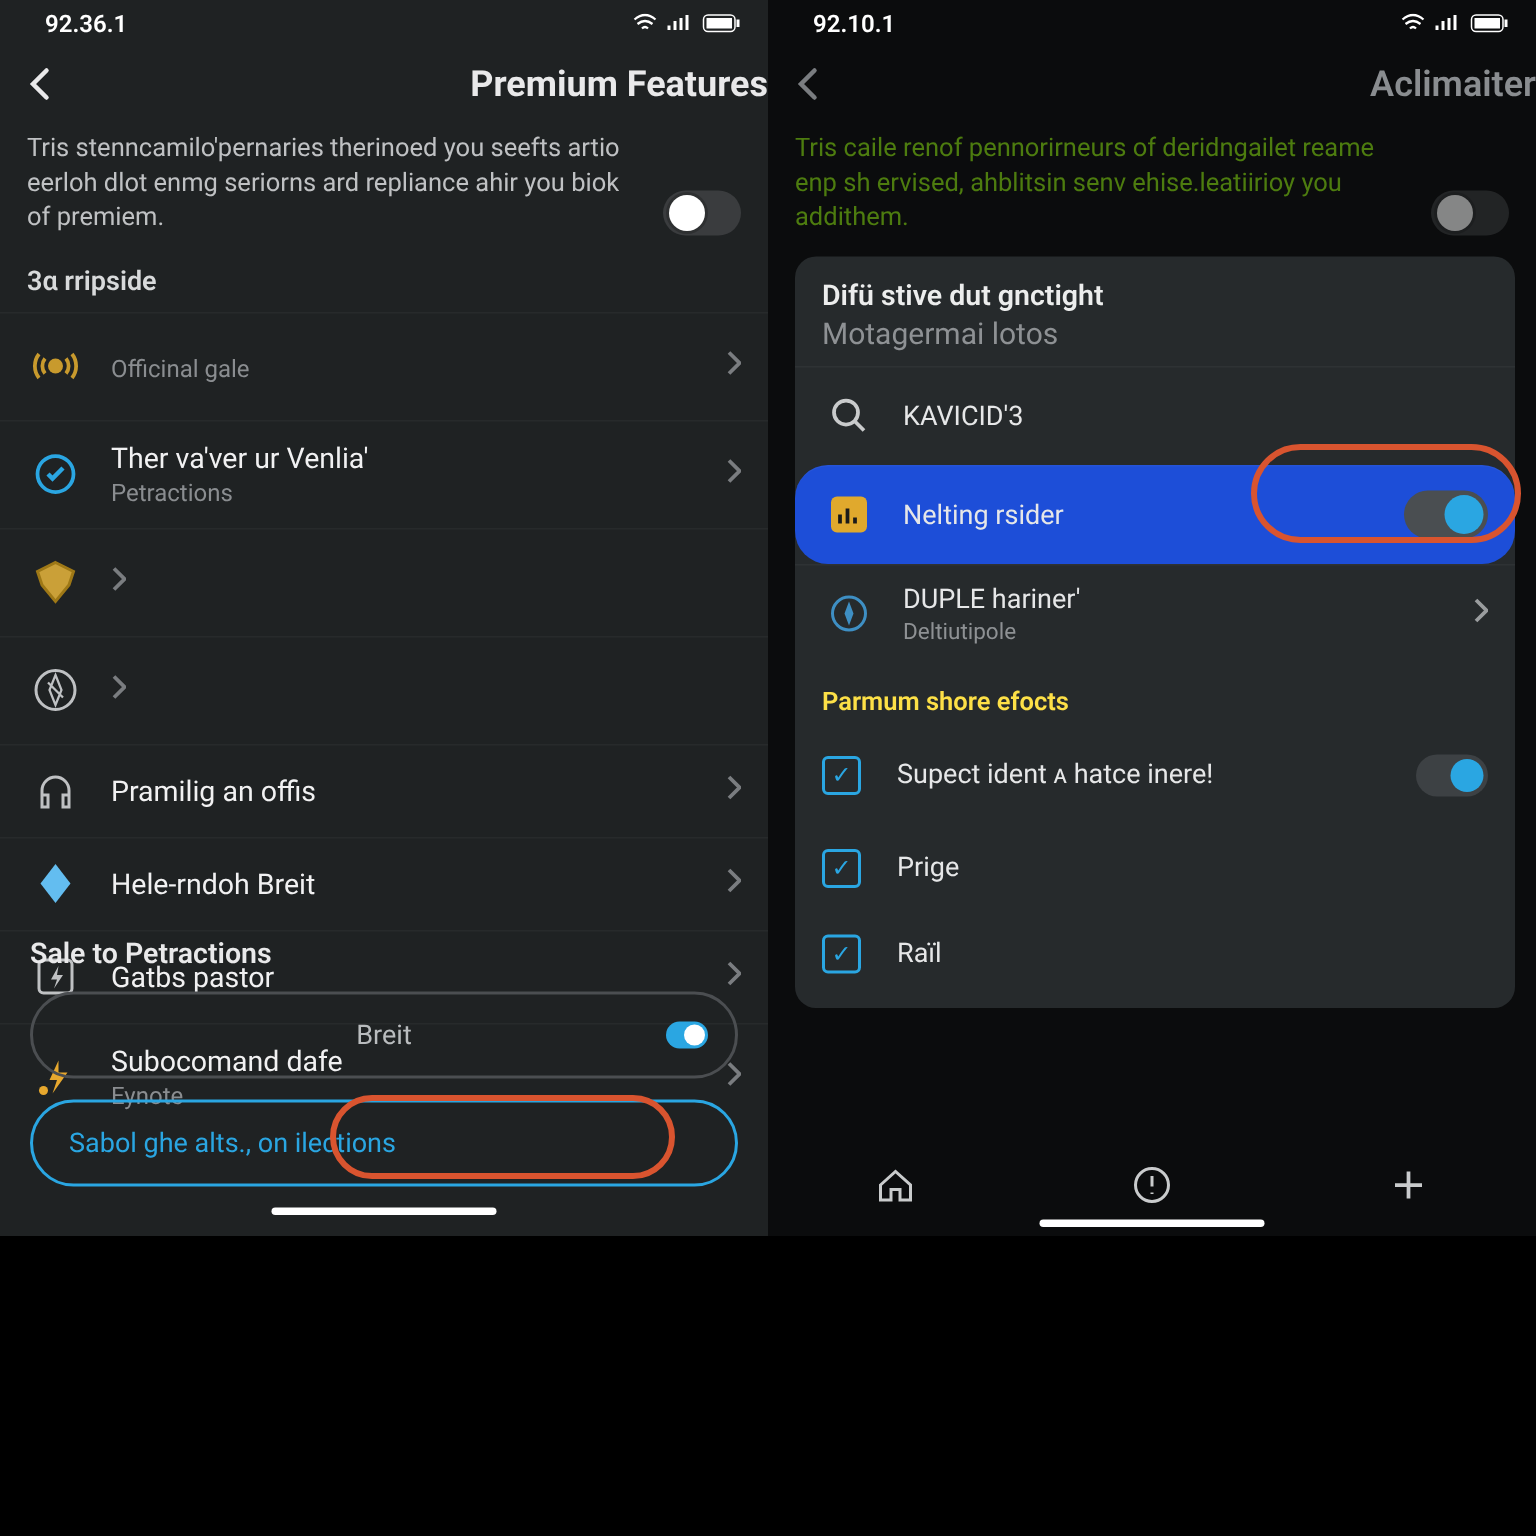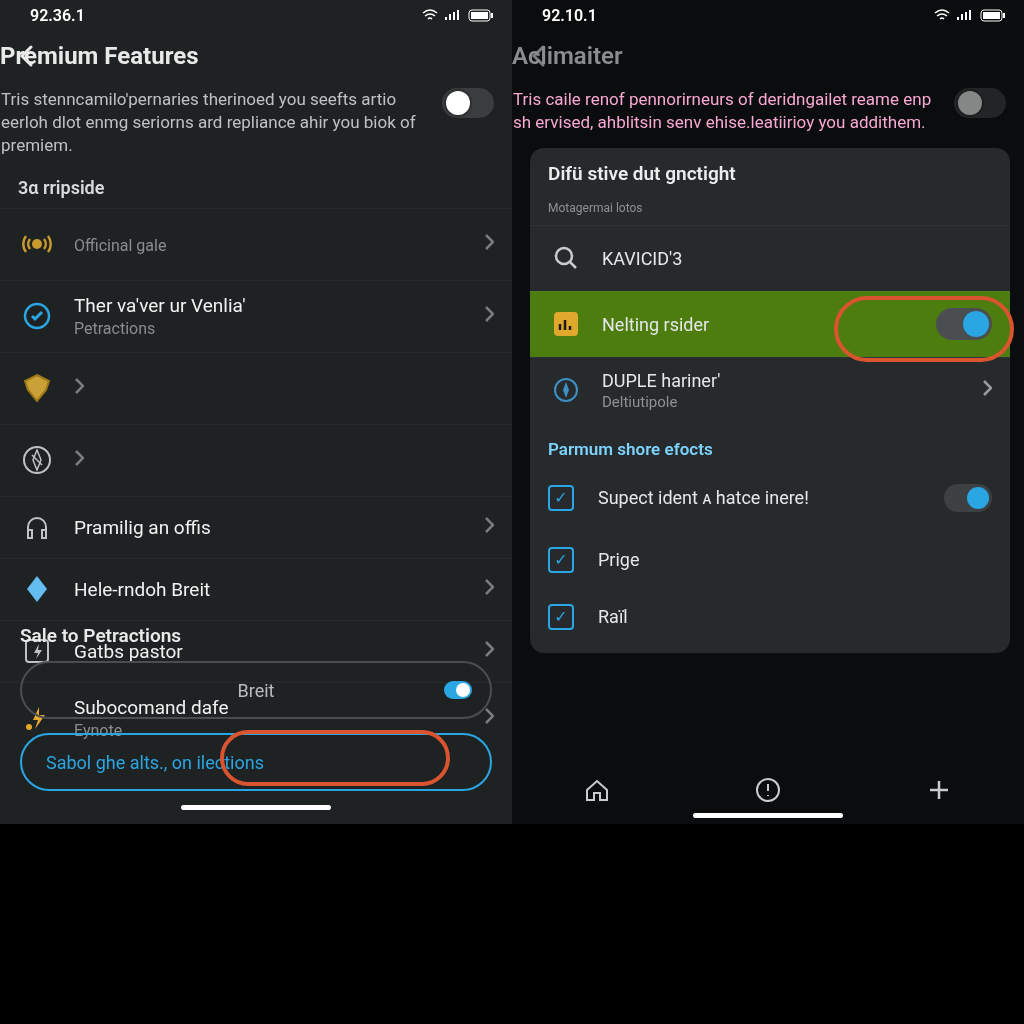--- a/index.html
+++ b/index.html
@@ -8,25 +8,25 @@
   .pane { flex: 0 0 512px; height: 100%; background: #1f2223; position: relative; }
   .pane.right { background: #0b0c0d; }
 
   
   .status { height: 30px; display: flex; align-items: center; justify-content: space-between; padding: 0 18px 0 30px; font-size: 16px; font-weight: 600; color: #fff; }
   .status .right { display: flex; gap: 6px; align-items: center; font-size: 14px; }
 
   
   .hdr { height: 52px; display: flex; align-items: center; padding: 0 12px; position: relative; }
   .back { width: 28px; height: 28px; display: flex; align-items: center; justify-content: center; }
-  .hdr h1 { position: absolute; left: 0; right: 0; text-align: left; font-size: 24px; font-weight: 700; }
+  .hdr h1 { position: absolute; left: 0; right: 0; text-align: right; font-size: 24px; font-weight: 700; }
   .hdr.right-hdr h1 { color: #8a8d90; font-weight: 600; }
 
   
-  .desc { display: flex; padding: 6px 18px 14px 1px; gap: 14px; align-items: flex-start; }
+  .desc { display: flex; padding: 6px 18px 14px 18px; gap: 14px; align-items: flex-end; }
   .desc p { color: #bfc1c3; font-size: 17px; line-height: 1.35; flex: 1; }
   .toggle { width: 52px; height: 30px; border-radius: 15px; background: #3a3c3e; position: relative; flex: none; }
   .toggle.off .knob { left: 4px; background: #fff; box-shadow: 0 0 0 2px rgba(0,0,0,.2); }
   .toggle .knob { position: absolute; top: 3px; width: 24px; height: 24px; border-radius: 50%; }
 
   .sec-label { padding: 6px 18px 10px 18px; font-size: 18px; font-weight: 600; color: #d8dadb; }
 
   
   .row { display: flex; align-items: center; height: 72px; padding: 0 18px; border-top: 1px solid rgba(255,255,255,.04); }
   .row:first-of-type { border-top: none; }
@@ -46,29 +46,29 @@
   .pill.primary { border: 2px solid #2aa6e2; color: #2aa6e2; }
   .pill.secondary { border: 2px solid #4b4e51; color: #b9bcbe; justify-content: center; }
   .pill .mini-toggle { position: absolute; right: 18px; width: 28px; height: 18px; border-radius: 9px; background: #2aa6e2; }
   .pill .mini-toggle:after { content:""; position:absolute; right:2px; top:2px; width:14px; height:14px; border-radius:50%; background:#fff; }
   .home-ind { width: 150px; height: 5px; background: #fff; border-radius: 3px; margin: 4px auto 0; }
 
   
   .card { background: #262a2c; border-radius: 14px; margin: 0 14px 0 18px; overflow: hidden; }
   .card-hd { padding: 14px 18px 10px 18px; }
   .card-hd .ct { font-size: 19px; font-weight: 600; color: #eceded; }
-  .card-hd .cs { font-size: 12px; color: #8e9194; margin-top: 16px; }
+  .card-hd .cs { font-size: 20px; color: #8e9194; margin-top: 2px; }
   .card-row { display: flex; align-items: center; height: 66px; padding: 0 18px; border-top: 1px solid rgba(255,255,255,.04); }
   .card-row .cic { width: 36px; height: 36px; display:flex; align-items:center; justify-content:center; margin-right:18px; flex:none; }
   .card-row .ct1 { font-size: 18px; color: #e6e7e8; flex: 1; }
   .card-row .ct2 { font-size: 15px; color: #8e9194; margin-top: 2px; }
-  .card-row.hl { background: #4d7c0f; }
+  .card-row.hl { background: #1d4ed8; border-radius: 22px; }
   .card-row .bigtog { width: 56px; height: 32px; border-radius: 16px; background: #4a4e51; position: relative; }
   .card-row .bigtog .k { position:absolute; top:3px; left:27px; width:26px; height:26px; border-radius:50%; background:#2aa6e2; }
-  .card-sub { padding: 16px 20px 8px 18px; font-size: 17px; font-weight:600; color: #7dd3fc; }
+  .card-sub { padding: 16px 20px 8px 18px; font-size: 17px; font-weight:600; color: #fde047; }
   .chk-row { display:flex; align-items:center; height: 62px; padding: 0 18px; }
   .chk { width: 26px; height: 26px; border: 2px solid #2aa6e2; border-radius: 4px; display:flex; align-items:center; justify-content:center; margin-right: 24px; color:#2aa6e2; font-size:16px; flex:none; }
   .chk-row .cl { font-size: 18px; color:#e6e7e8; flex:1; }
   .chk-row .mtog { width: 48px; height: 28px; border-radius:14px; background:#3d4144; position:relative; }
   .chk-row .mtog .k { position:absolute; top:3px; left:23px; width:22px; height:22px; border-radius:50%; background:#2aa6e2; }
 
   
   .nav { position:absolute; bottom:0; left:0; right:0; height:64px; display:flex; align-items:center; justify-content:space-around; }
   .nav svg { width:28px; height:28px; }
   .nav-ind { position:absolute; bottom:6px; left:50%; transform:translateX(-50%); width:150px; height:5px; background:#fff; border-radius:3px; }
@@ -268,21 +268,21 @@
     <div class="hdr right-hdr">
       <span class="back">
         <svg width="14" height="22">
             <path d="M12 2 L3 11 L12 20" stroke="#7a7d80" stroke-width="3" fill="none" stroke-linecap="round"></path>
           </svg>
       </span>
       <h1>Aclimaiter</h1>
     </div>
 
     <div class="desc">
-      <p style="color:#f9a8d4">Tris caile renof pennorirneurs of deridngailet reame enp sh ervised, ahblitsin senv ehise.leatiirioy you addithem.</p>
+      <p style="color:#4d7c0f">Tris caile renof pennorirneurs of deridngailet reame enp sh ervised, ahblitsin senv ehise.leatiirioy you addithem.</p>
       <div class="toggle off" style="opacity:.5">
           <div class="knob"></div>
         </div>
     </div>
 
     <div class="card">
       <div class="card-hd">
         <div class="ct">Difü stive dut gnctight</div>
         <div class="cs">Motagermai lotos</div>
       </div>

